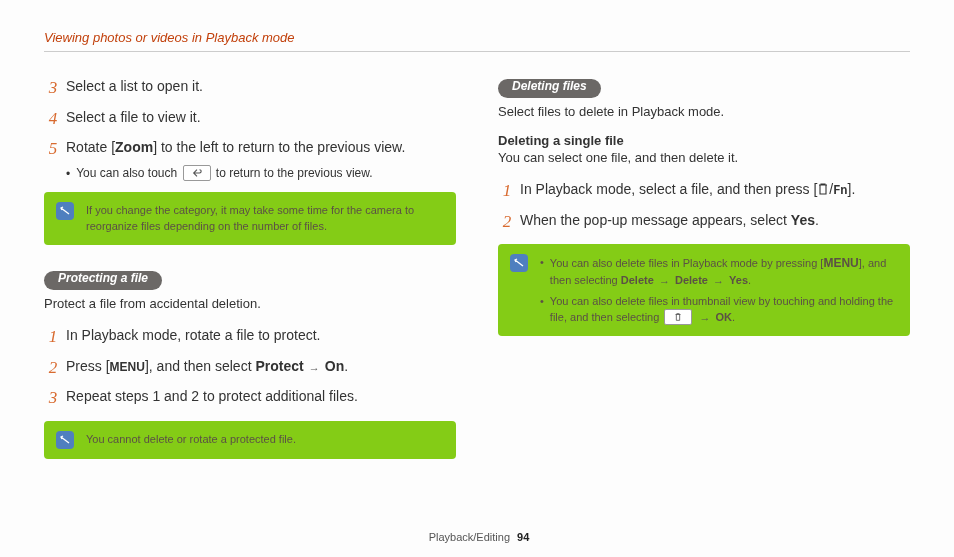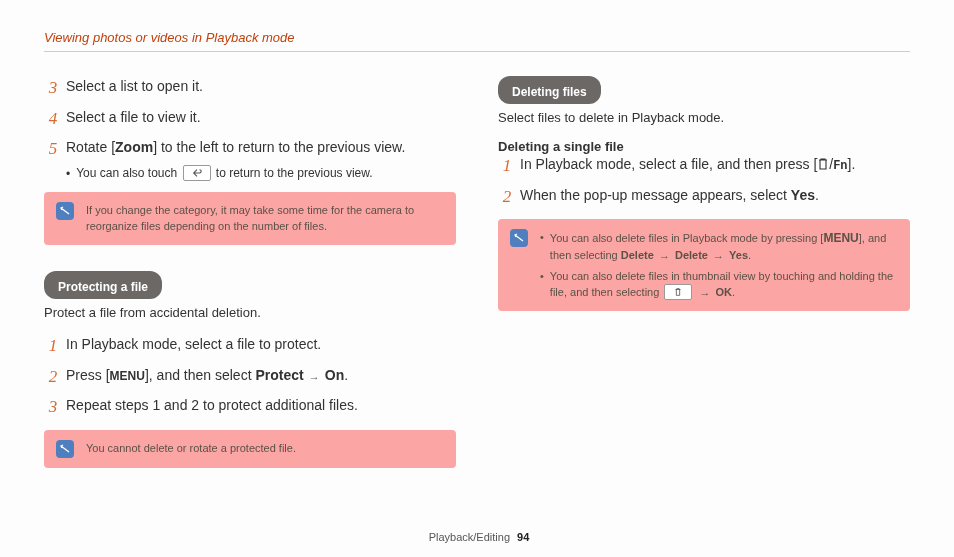--- a/index.html
+++ b/index.html
@@ -62,21 +62,21 @@
   .sub .dot {
     margin-right:6px;
   }
   .bold { font-weight: 700; }
   .menu-label {
     font-family: Arial, sans-serif;
     font-weight: 700;
     font-size: 12px;
   }
   .note {
-    background: #fca5a5;
+    background: #84cc16;
     border-radius: 4px;
     padding: 10px 12px;
     display: flex;
     font-size: 11px;
     color: #5b5145;
     margin-top: 10px;
     line-height: 1.5;
   }
   .note .icon-box {
     width: 18px;
@@ -101,23 +101,24 @@
     margin-bottom:4px;
   }
   .note li:last-child { margin-bottom:0; }
   .note li .dot { margin-right:6px; }
   .pill {
     display: inline-block;
     background: #6b6866;
     color: #fff;
     font-weight: 700;
     font-size: 12px;
-    padding: 9px 14px 5px 14px;
+    padding: 0 14px 5px 14px;
     border-radius: 12px;
     margin-top: 26px;
+    font-style: italic;
   }
   .intro {
     font-size: 13px;
     margin: 6px 0 14px 0;
   }
   .sub-head {
     font-weight: 700;
     font-size: 13px;
     margin-top: 14px;
   }
@@ -206,21 +207,21 @@
             </svg>
         </span>
         <span>If you change the category, it may take some time for the camera to reorganize files depending on the number of files.</span>
       </div>
 
       <div class="pill">Protecting a file</div>
       <div class="intro">Protect a file from accidental deletion.</div>
 
       <div class="step">
         <span class="num">1</span>
-        <span class="txt">In Playback mode, select a file to protect.</span>
+        <span class="txt">In Playback mode, rotate a file to protect.</span>
       </div>
       <div class="step">
         <span class="num">2</span>
         <span class="txt">
           <span>Press [</span><span class="menu-label">MENU</span><span>], and then select </span><span class="bold">Protect</span><span class="arrow"> → </span><span class="bold">On</span><span>.</span>
         </span>
       </div>
       <div class="step">
         <span class="num">3</span>
         <span class="txt">Repeat steps 1 and 2 to protect additional files.</span>
@@ -235,20 +236,21 @@
         <span>You cannot delete or rotate a protected file.</span>
       </div>
     </div>
 
     <div class="col">
 
       <div class="pill" style="margin-top:0">Deleting files</div>
       <div class="intro">Select files to delete in Playback mode.</div>
 
       <div class="sub-head">Deleting a single file</div>
+      <div class="intro" style="margin-top:2px">You can select one file, and then delete it.</div>
 
       <div class="step">
         <span class="num">1</span>
         <span class="txt">
           <span>In Playback mode, select a file, and then press [</span><span class="trash-inline">
               <svg viewBox="0 0 12 14">
                 <path d="M2 3 H10 M4 3 V2 H8 V3 M3 3 V12 H9 V3" fill="none" stroke="#333" stroke-width="1.1"></path>
               </svg>
             </span>/<span class="fn">Fn</span><span>].</span>
         </span>

